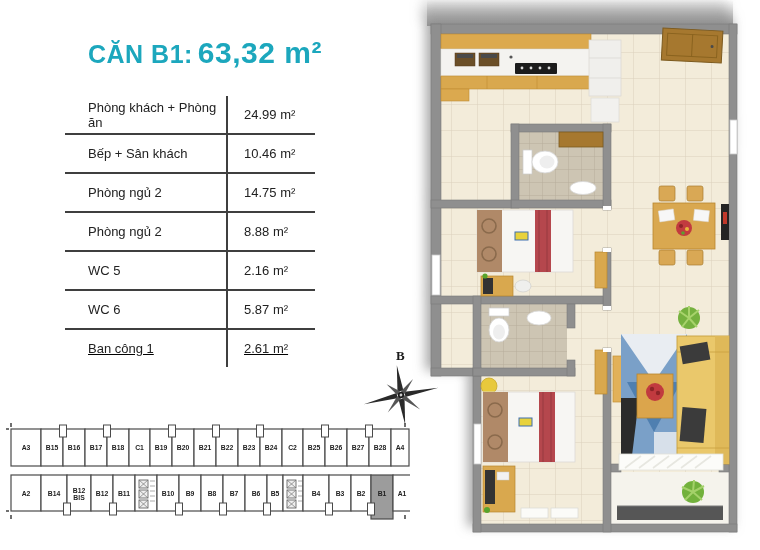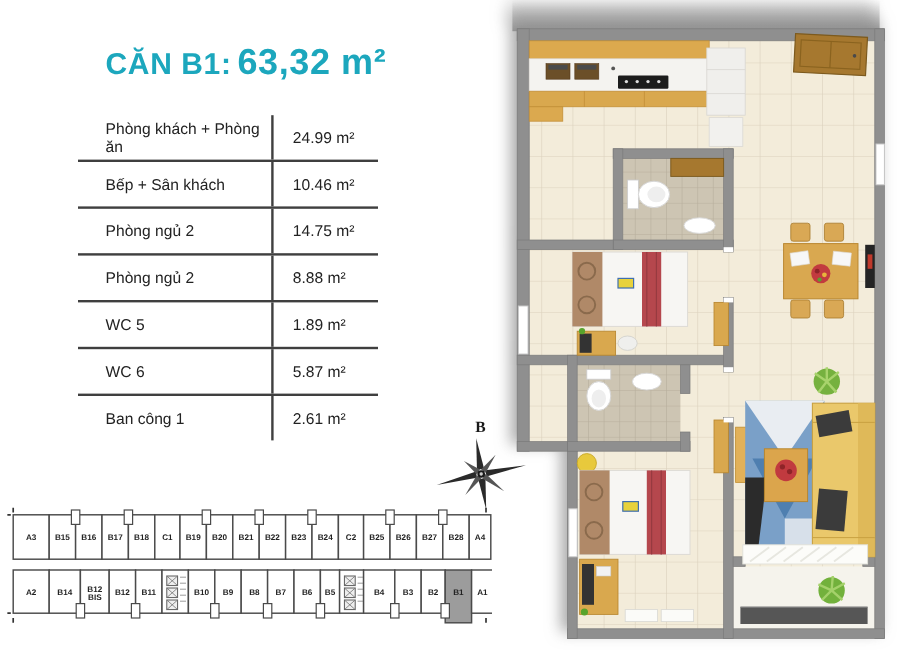--- a/index.html
+++ b/index.html
@@ -10,21 +10,21 @@
   
   .title{
     position:absolute;left:88px;top:36px;white-space:nowrap;
     font-weight:bold;color:#1ca7bd;letter-spacing:.5px;
   }
   .title .big{font-size:25px;}
   .title .med{font-size:30px;}
   
   .areas{position:absolute;left:65px;top:96px;width:250px;}
   .trow{display:flex;height:37px;align-items:center;border-bottom:2px solid #3f3f3f;}
-  .trow:last-child{border-bottom:none;}
+  .trow:last-child{border-bottom:none;text-decoration:underline;}
   .tlabel{
     width:163px;padding-left:23px;box-sizing:border-box;
     border-right:2px solid #3f3f3f;height:100%;display:flex;align-items:center;
     font-size:13px;color:#222;
   }
   .tvalue{flex:1;padding-left:16px;font-size:13px;color:#222;}
   
   .compass{position:absolute;left:358px;top:340px;}
   
   .strip{position:absolute;left:6px;top:423px;}
@@ -56,21 +56,21 @@
   <div class="trow">
       <div class="tlabel">Phòng ngủ 2</div>
       <div class="tvalue">14.75 m²</div>
     </div>
   <div class="trow">
       <div class="tlabel">Phòng ngủ 2</div>
       <div class="tvalue">8.88 m²</div>
     </div>
   <div class="trow">
       <div class="tlabel">WC 5</div>
-      <div class="tvalue">1.89 m²</div>
+      <div class="tvalue">2.16 m²</div>
     </div>
   <div class="trow">
       <div class="tlabel">WC 6</div>
       <div class="tvalue">5.87 m²</div>
     </div>
   <div class="trow">
       <div class="tlabel">Ban công 1</div>
       <div class="tvalue">2.61 m²</div>
     </div>
 </div>

